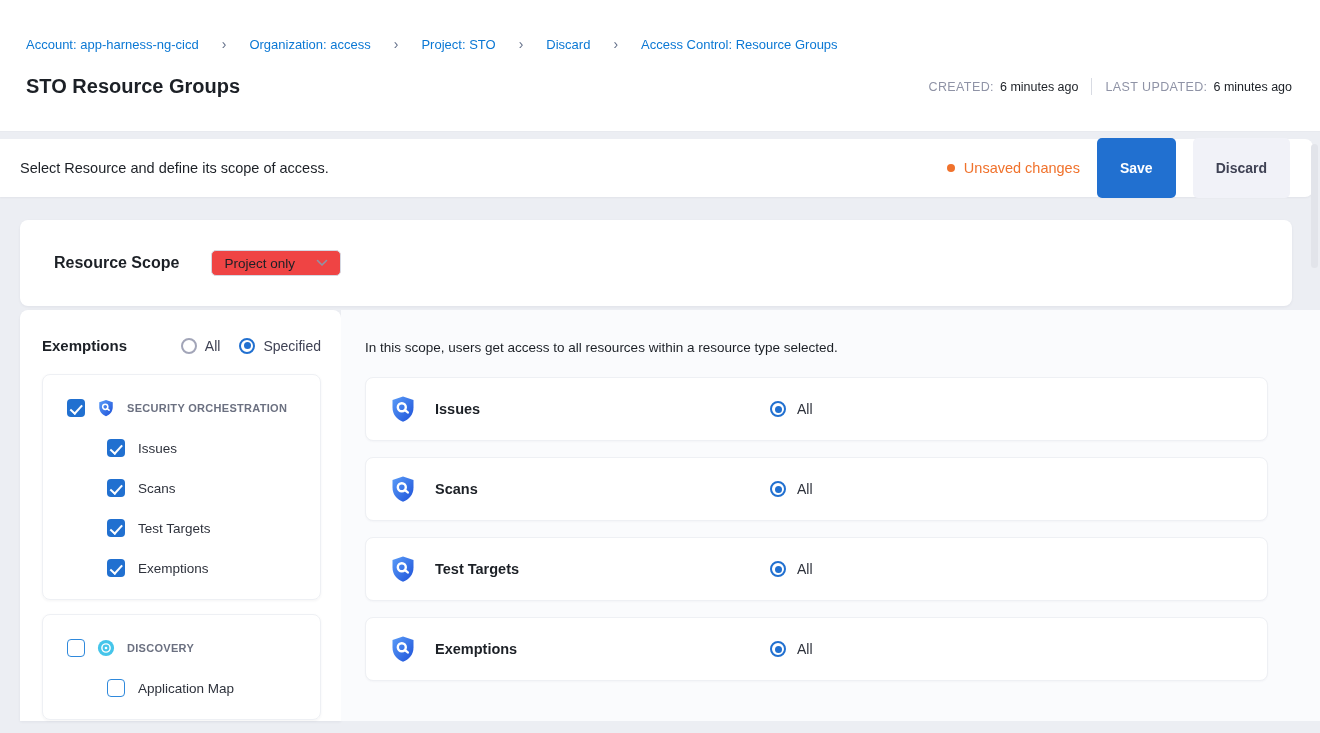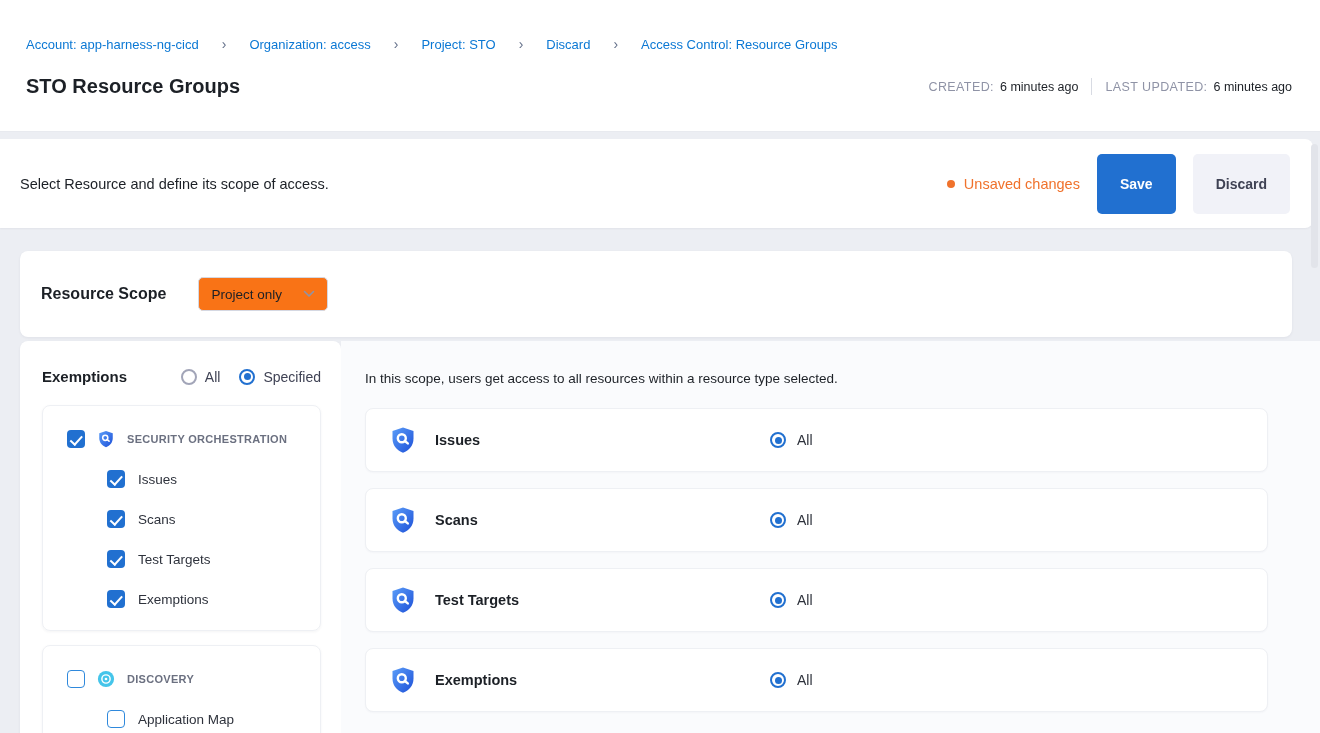--- a/index.html
+++ b/index.html
@@ -17,43 +17,43 @@
   .crumb-sep { color:#64708a; font-size:14px; line-height:1; transform:translateY(-1px); }
   .header-row { display:flex; align-items:center; justify-content:space-between; margin-top:23px; }
   .page-title { font-size:20px; font-weight:700; color:#1c2026; margin-left:7px; }
   .meta { display:flex; align-items:center; gap:13px; font-size:12.5px; }
   .meta-label { color:#8f93a6; letter-spacing:.4px; }
   .meta-value { color:#1c2026; margin-left:-7px; }
   .meta-divider { width:1px; height:17px; background:#d8dbe3; }
 
   
   .toolbar {
-    background:#fff; height:89px; margin:7px 7px 0 0; border-radius:0 8px 8px 0;
+    background:#fff; height:58px; margin:7px 7px 0 0; border-radius:0 8px 8px 0;
     display:flex; align-items:center; padding:0 23px 0 20px;
     box-shadow:0 1px 2px rgba(40,41,61,.05);
   }
   .toolbar-desc { font-size:14.5px; color:#1c2026; }
   .toolbar-right { margin-left:auto; display:flex; align-items:center; gap:17px; }
   .unsaved { display:flex; align-items:center; gap:9px; color:#f0722c; font-size:14.5px;text-align:center; }
   .unsaved-dot { width:8px; height:8px; border-radius:50%; background:#f0722c; }
   .btn { font-family:inherit; font-size:14px; font-weight:700; border:none; border-radius:5px; padding:22px 23px; cursor:pointer; }
   .btn-save { background:#2170d0; color:#fff; }
   .btn-discard { background:#f1f2f8; color:#3f4254; }
 
   
   .content { padding:23px 0 0 20px; }
   .scope-card {
     background:#fff; border-radius:8px; height:86px; margin-right:28px;
-    display:flex; align-items:center; padding:0 21px;
+    display:flex; align-items:center; padding:0 34px;
     box-shadow:0 1px 3px rgba(40,41,61,.06);
   }
   .scope-label { font-size:16px; font-weight:700; color:#1c2026; }
   .scope-select {
-    margin-left:32px; width:130px; height:34px; border:1px solid #d5d8e2; border-radius:5px;
-    background:#f97316; display:flex; align-items:center; justify-content:space-between;
+    margin-left:32px; width:130px; height:26px; border:1px solid #d5d8e2; border-radius:5px;
+    background:#ef4444; display:flex; align-items:center; justify-content:space-between;
     padding:0 12px; font-size:13.5px; color:#1c2026; cursor:pointer;
   }
   .chev { color:#8f93a6; display:flex; }
 
   .body-section { display:flex; margin-top:4px; height:411px; }
 
   
   .resources-panel {
     width:321px; flex-shrink:0; background:#fff; border-radius:8px 8px 0 0;
     box-shadow:0 1px 3px rgba(40,41,61,.06); padding:27px 20px 0 22px;

